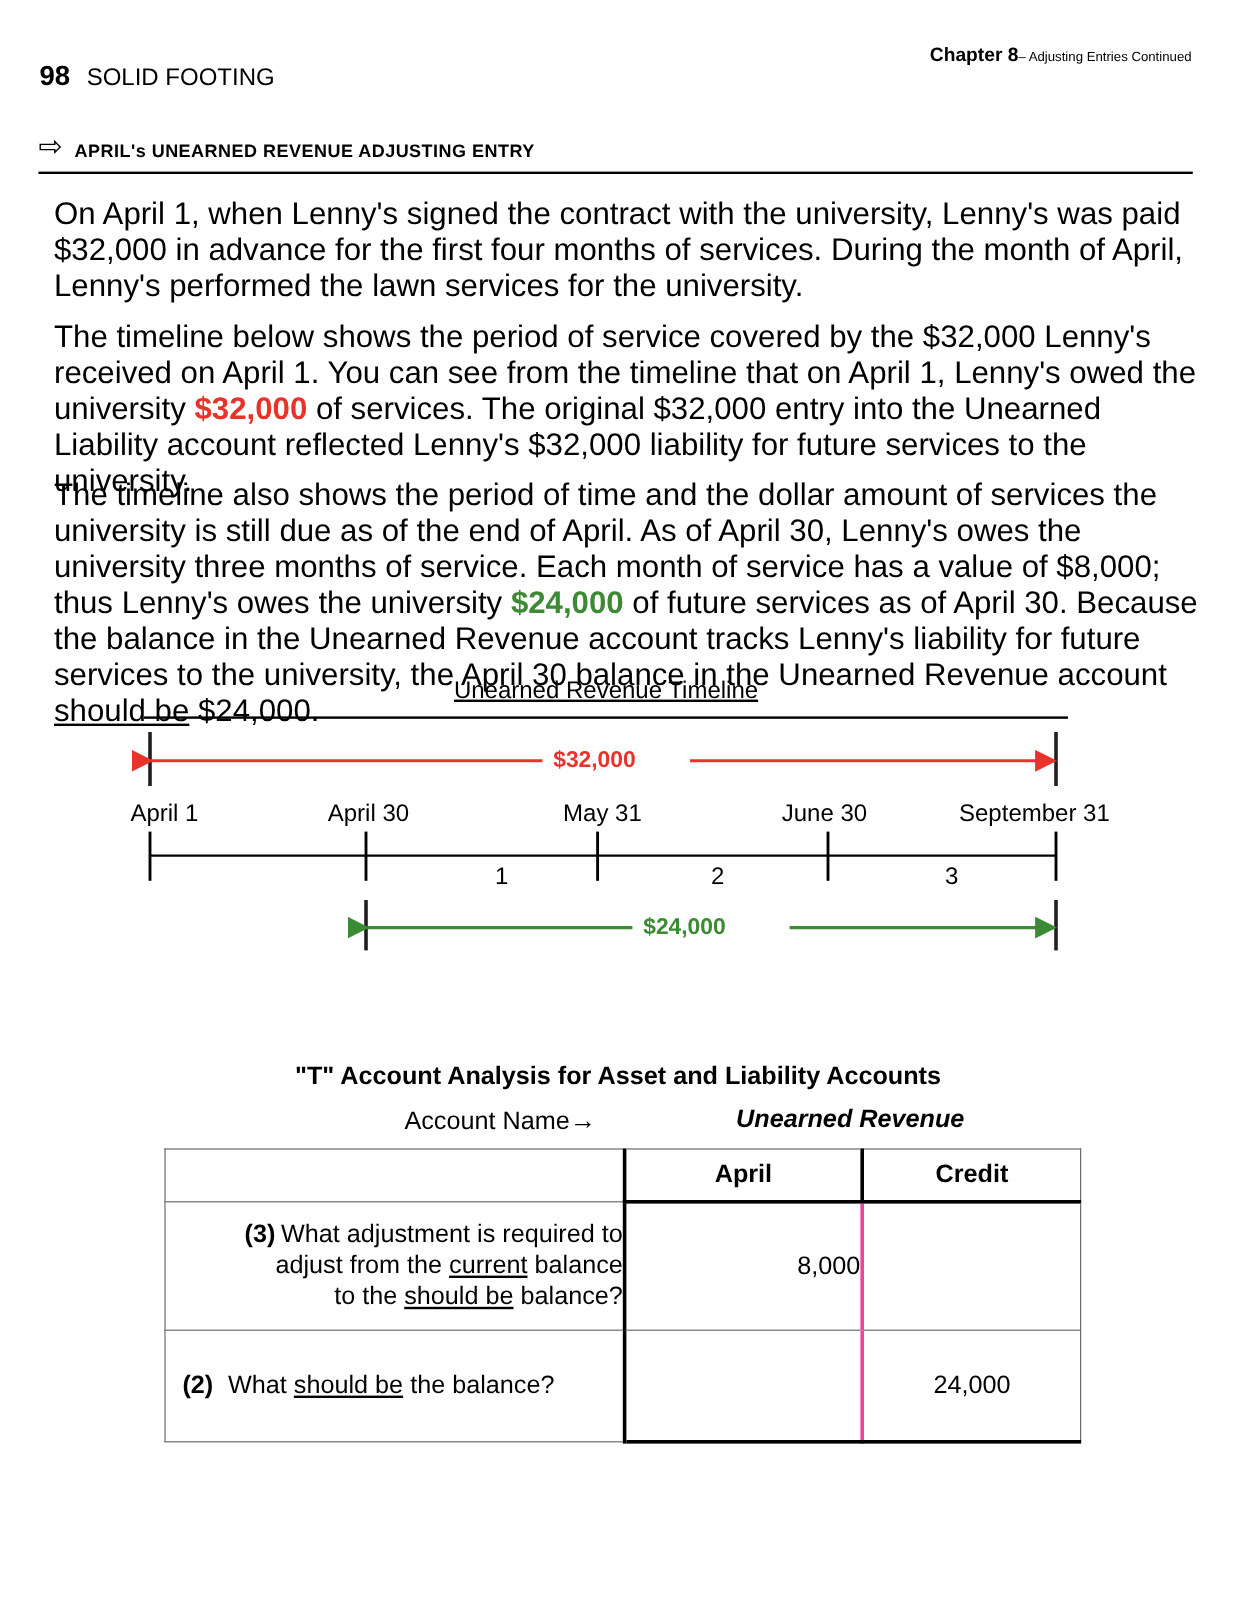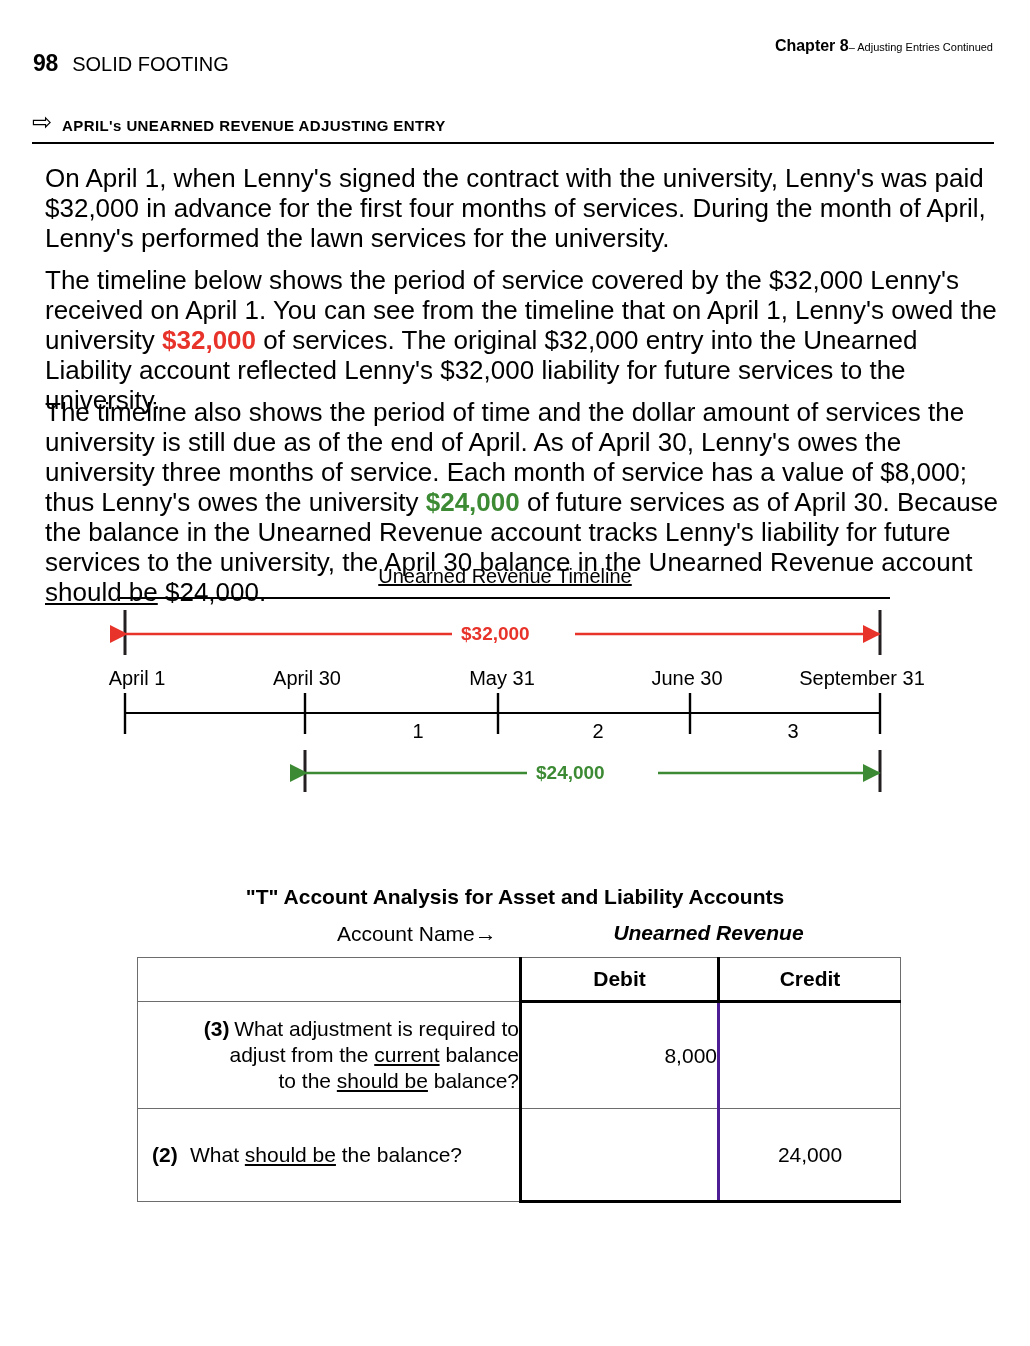--- a/index.html
+++ b/index.html
@@ -234,21 +234,21 @@
   }
   .ta-table tbody td.c-desc {
     padding: 10px 0 10px 14px;
     line-height: 26px;
     border-right: 3px solid #000;
   }
   .ta-table tbody td.c-amt {
     text-align: center;
   }
   .ta-table tbody td.c-debit {
-    border-right: 3px solid #4c1d95;
+    border-right: 3px solid #ec4899;
   }
   .ta-table tbody td.c-credit {
     border-right: 1px solid #6d6d6d;
   }
   .ta-table tbody tr.r-tall td { height: 72px; }
   .ta-table tbody tr.r-mid  td { height: 86px; text-align: right; }
   .ta-table tbody tr:last-child td.c-amt { border-bottom: 3px solid #000; }
 
   .q-num {
     font-weight: bold;
@@ -348,21 +348,21 @@
 
     <table class="ta-table">
       <colgroup>
         <col class="col-desc">
           <col class="col-debit">
           <col class="col-credit">
       </colgroup>
       <thead>
         <tr>
           <th class="h-blank"></th>
-          <th class="h-amt h-debit">Debit</th>
+          <th class="h-amt h-debit">April</th>
           <th class="h-amt h-credit">Credit</th>
         </tr>
       </thead>
       <tbody>
         <tr class="r-mid">
           <td class="c-desc"><span class="q-num">(3)</span><span class="q-body"><span>What adjustment is required to</span><br><span>adjust from the </span><span class="u">current</span><span> balance</span><br><span>to the </span><span class="u">should be</span><span> balance?</span></span></td>
           <td class="c-amt c-debit">8,000</td>
           <td class="c-amt c-credit"></td>
         </tr>
         <tr class="r-tall">

